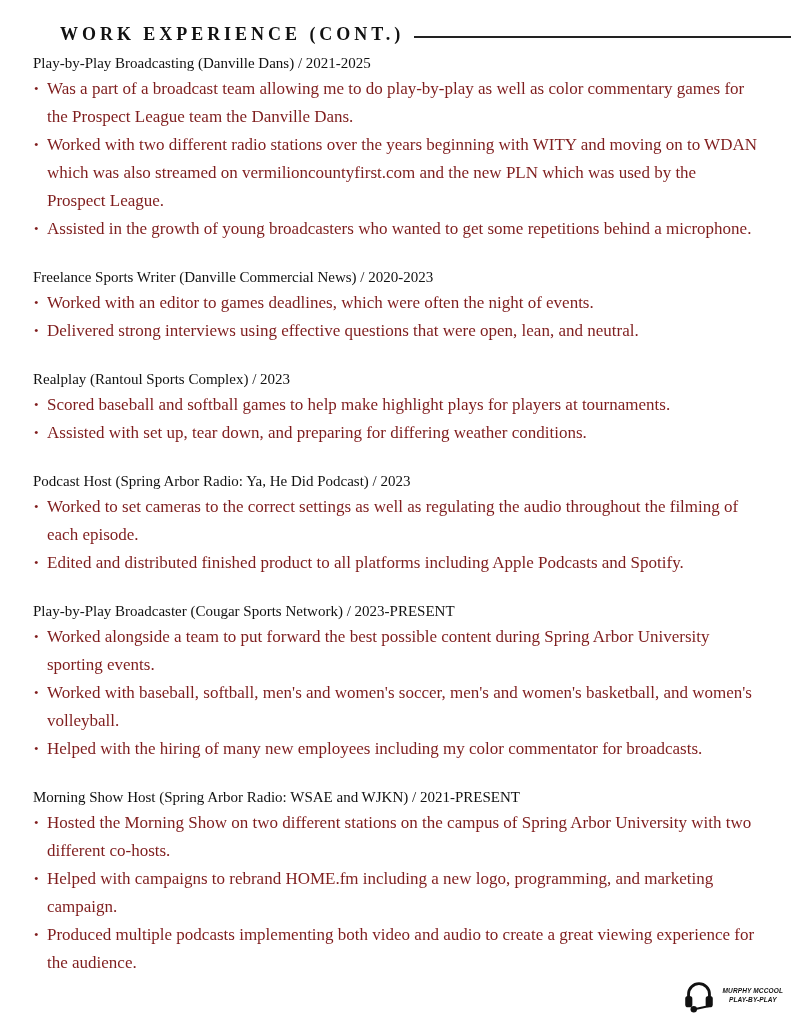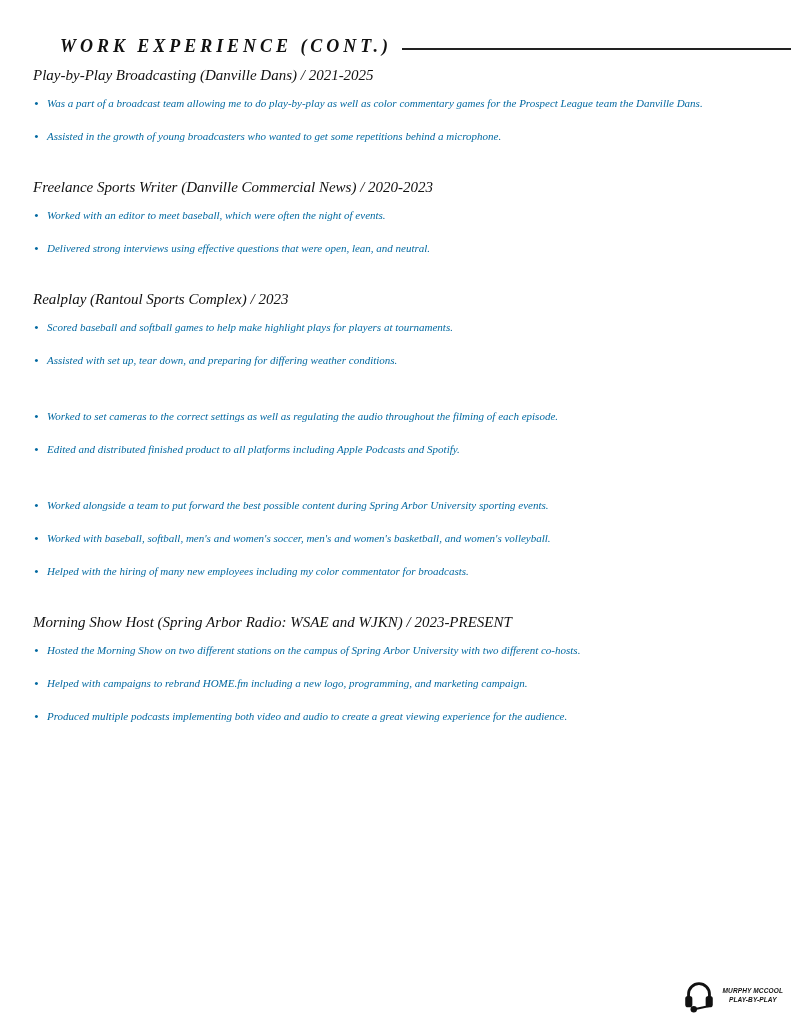--- a/index.html
+++ b/index.html
@@ -10,23 +10,22 @@
     width: 791px;
     height: 1024px;
     background: #ffffff;
     color: #111111;
     font-family: "Liberation Serif", serif;
     overflow: hidden;
   }
   .content {
     position: absolute;
     left: 33px;
-    top: 36px;
+    top: 24px;
     width: 725px;
-    font-style: italic;
   }
   .header-row {
     display: flex;
     align-items: center;
     padding-left: 27px;
     margin-bottom: 7px;
   }
   .header-row h1 {
     font-size: 18px;
     font-weight: bold;
@@ -47,23 +46,23 @@
   .job-title {
     font-size: 15px;
     font-weight: normal;
     line-height: 23px;
     color: #111111;
   }
   .job ul { list-style: none; }
   .job li {
     position: relative;
     padding-left: 14px;
-    font-size: 11px;
-    line-height: 33px;
-    color: #0369a1;
+    font-size: 17px;
+    line-height: 28px;
+    color: #7f1d1d;
   }
   .job li::before {
     content: "\2022";
     position: absolute;
     left: 1px;
     font-size: 13px;
   }
   .footer-logo {
     position: absolute;
     right: 5px;
@@ -96,52 +95,55 @@
     <div class="header-row">
       <h1>WORK EXPERIENCE (CONT.)</h1>
       <div class="header-rule"></div>
     </div>
 
     <main id="sections">
         <section class="job">
           <h2 class="job-title">Play-by-Play Broadcasting (Danville Dans) / 2021-2025</h2>
           <ul>
             <li>Was a part of a broadcast team allowing me to do play-by-play as well as color commentary games for the Prospect League team the Danville Dans.</li>
+            <li>Worked with two different radio stations over the years beginning with WITY and moving on to WDAN which was also streamed on vermilioncountyfirst.com and the new PLN which was used by the Prospect League.</li>
             <li>Assisted in the growth of young broadcasters who wanted to get some repetitions behind a microphone.</li>
           </ul>
         </section>
         <section class="job">
           <h2 class="job-title">Freelance Sports Writer (Danville Commercial News) / 2020-2023</h2>
           <ul>
-            <li>Worked with an editor to meet baseball, which were often the night of events.</li>
+            <li>Worked with an editor to games deadlines, which were often the night of events.</li>
             <li>Delivered strong interviews using effective questions that were open, lean, and neutral.</li>
           </ul>
         </section>
         <section class="job">
           <h2 class="job-title">Realplay (Rantoul Sports Complex) / 2023</h2>
           <ul>
             <li>Scored baseball and softball games to help make highlight plays for players at tournaments.</li>
             <li>Assisted with set up, tear down, and preparing for differing weather conditions.</li>
           </ul>
         </section>
         <section class="job">
+          <h2 class="job-title">Podcast Host (Spring Arbor Radio: Ya, He Did Podcast) / 2023</h2>
           <ul>
             <li>Worked to set cameras to the correct settings as well as regulating the audio throughout the filming of each episode.</li>
             <li>Edited and distributed finished product to all platforms including Apple Podcasts and Spotify.</li>
           </ul>
         </section>
         <section class="job">
+          <h2 class="job-title">Play-by-Play Broadcaster (Cougar Sports Network) / 2023-PRESENT</h2>
           <ul>
             <li>Worked alongside a team to put forward the best possible content during Spring Arbor University sporting events.</li>
             <li>Worked with baseball, softball, men's and women's soccer, men's and women's basketball, and women's volleyball.</li>
             <li>Helped with the hiring of many new employees including my color commentator for broadcasts.</li>
           </ul>
         </section>
         <section class="job">
-          <h2 class="job-title">Morning Show Host (Spring Arbor Radio: WSAE and WJKN) / 2023-PRESENT</h2>
+          <h2 class="job-title">Morning Show Host (Spring Arbor Radio: WSAE and WJKN) / 2021-PRESENT</h2>
           <ul>
             <li>Hosted the Morning Show on two different stations on the campus of Spring Arbor University with two different co-hosts.</li>
             <li>Helped with campaigns to rebrand HOME.fm including a new logo, programming, and marketing campaign.</li>
             <li>Produced multiple podcasts implementing both video and audio to create a great viewing experience for the audience.</li>
           </ul>
         </section>
       </main>
 
   </div>
 

